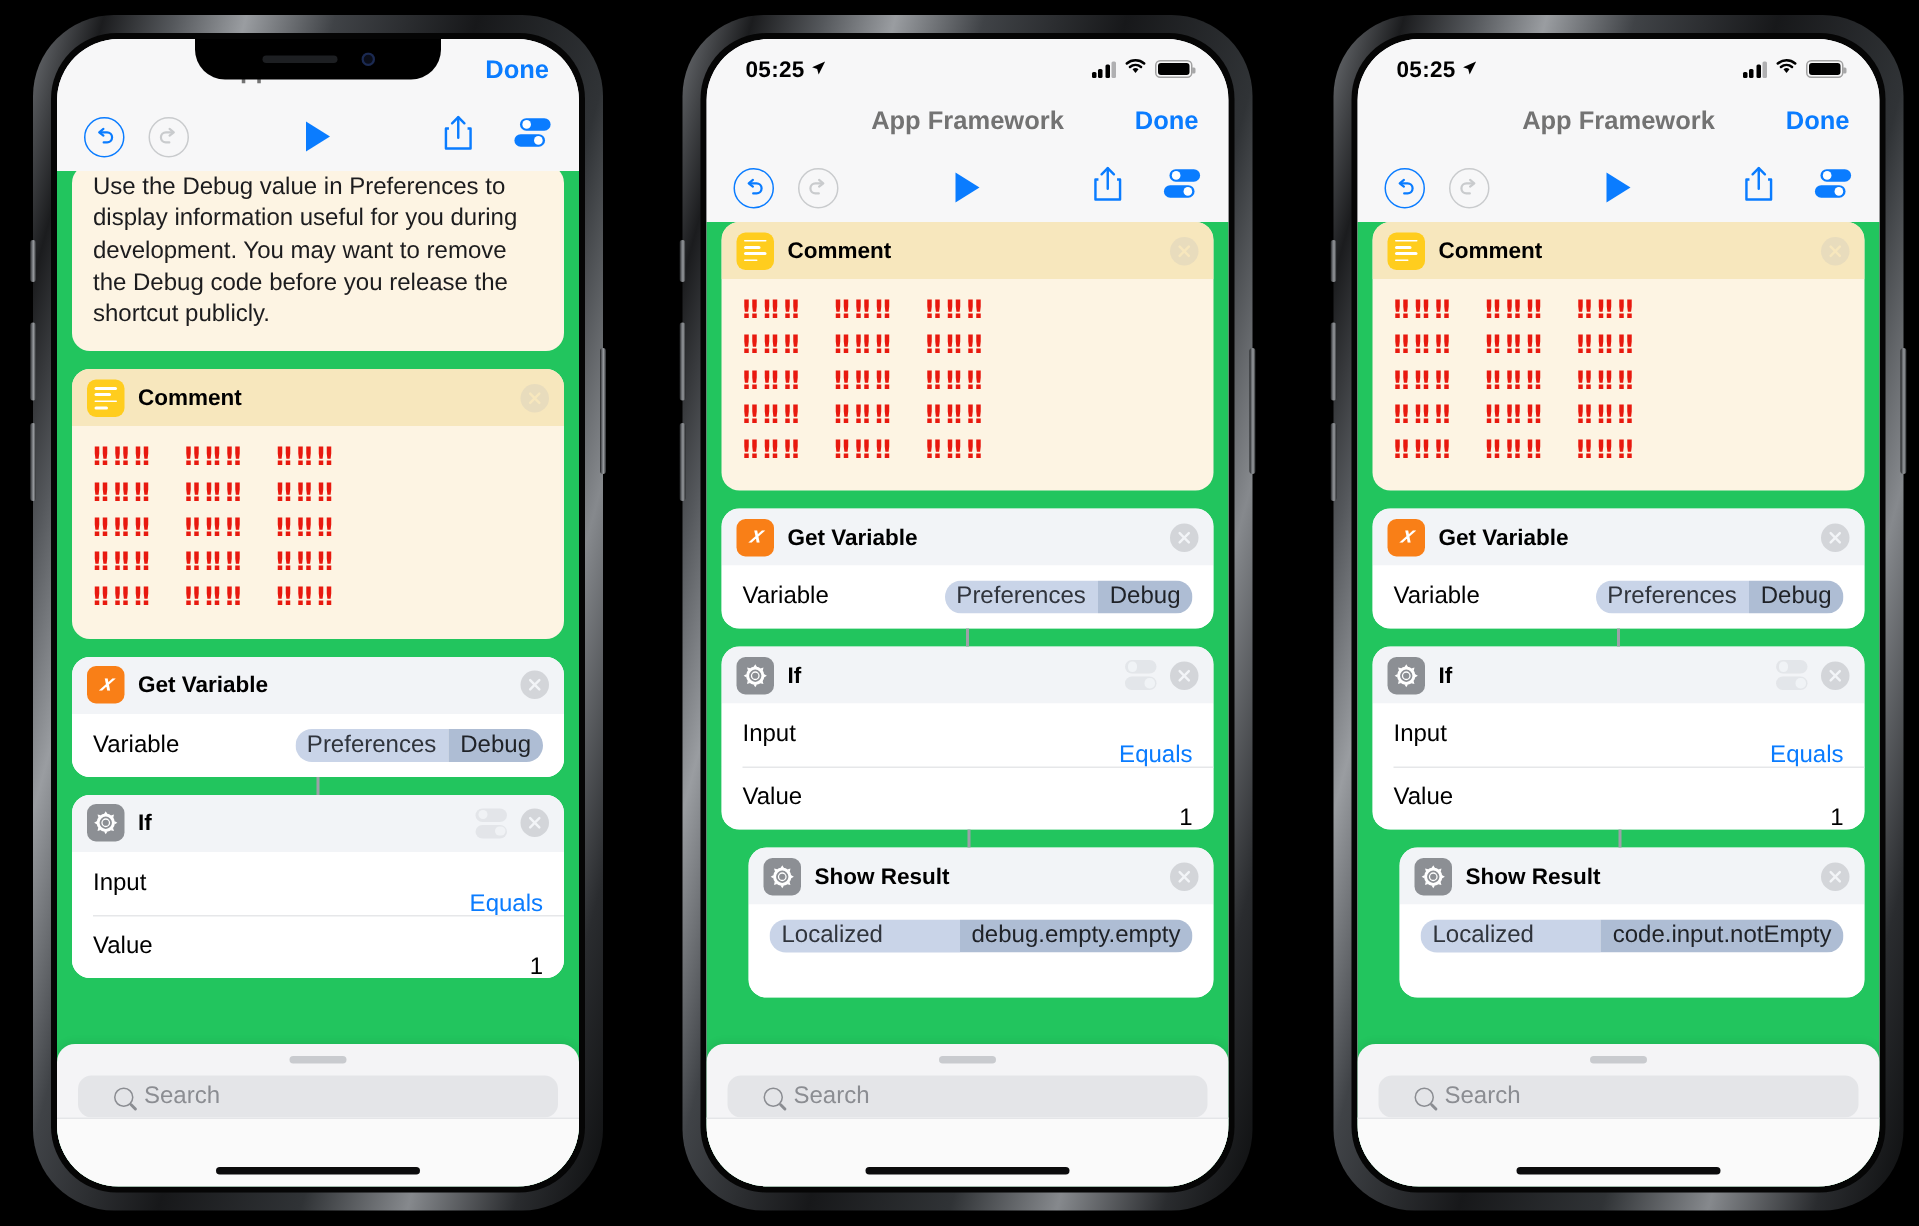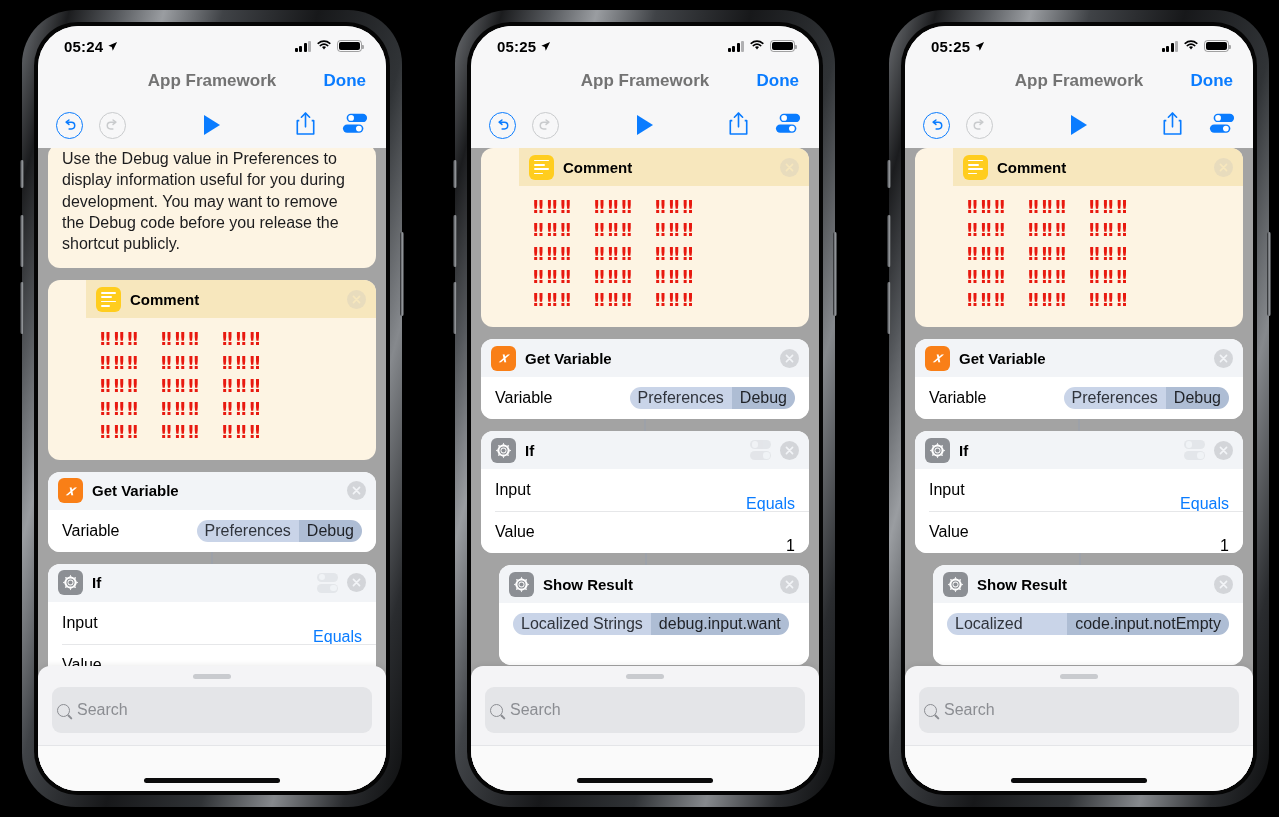--- a/index.html
+++ b/index.html
@@ -168,40 +168,40 @@
   .play-btn {
     position:absolute; left:50%; transform:translateX(-50%);
     width:0;height:0;
     border-left: 16px solid #0a7cff;
     border-top: 10px solid transparent;
     border-bottom: 10px solid transparent;
   }
 
   
   .content {
-    background: #a3a3a3;
+    background: #22c55e;
     padding: 0 10px;
     position: relative;
     flex: 1;
     overflow: hidden;
   }
   .page {
     display: flex;
     flex-direction: column;
     height: 100%;
   }
 
   
   .card {
     border-radius: 12px;
     overflow: hidden;
     background: #fff;
     margin-bottom: 12px;
   }
-  .card-comment { background: #fdf4e3; padding-left: 38px; }
+  .card-comment { background: #fdf4e3; }
   .card-hd {
     display:flex; align-items:center;
     padding: 7px 10px;
     gap: 9px;
     height: 38px;
   }
   .card-hd.comment-hd { background:#f7e7bd; }
   .card-hd.std-hd { background:#f2f4f7; }
   .card-title { font-size: 15px; font-weight: bold; color:#000; }
   .hd-spacer { margin-left:auto; display:flex; align-items:center; gap:9px; }
@@ -308,26 +308,25 @@
     border-top-left-radius:12px;
     border-top-right-radius:12px;
     padding: 8px 14px 0 14px;
     box-shadow: 0 -1px 6px rgba(0,0,0,.08);
     z-index: 20;
   }
   .grabber {
     width:38px;height:5px;border-radius:3px;background:#c9cbcf;margin: 0 auto 8px auto;
   }
   .searchbar {
-    height: 46px;
+    height: 28px;
     border-radius: 9px;
     background:#e4e5e8;
     display:flex; align-items:center;
-    padding: 0 5px; gap:7px;
-    margin-bottom: 12px;
+    padding: 0 24px; gap:7px;
   }
   .search-ph { font-size:16px; color:#8b8d92; }
   .sheet-rest { height: 46px; border-top:1px solid #e4e5e8; margin: 0 -14px; background:#fafafa;}
   .home-ind {
     position:absolute; bottom:8px; left:50%; transform:translateX(-50%);
     width:136px;height:5px;border-radius:3px;background:#0b0b0c;
     z-index: 30;
   }
   .search-icon { width:13px;height:13px;border:1.6px solid #8b8d92;border-radius:50%;position:relative;flex:0 0 auto;}
   .search-icon::after{content:'';position:absolute;right:-4px;bottom:-2.5px;width:6px;height:1.6px;background:#8b8d92;transform:rotate(45deg);border-radius:1px;}
@@ -341,44 +340,20 @@
       <div class="btn-side btn-left-2"></div>
       <div class="btn-side btn-left-3"></div>
       <div class="btn-side btn-right-1"></div>
       <div class="phone-inner">
         <div class="screen">
           <div class="notch">
             <div class="speaker"></div>
             <div class="cam"></div>
           </div>
           <div class="page">
-            <div class="statusbar">
-              <div class="sb-time">
-                <span>05:24</span>
-                <span><svg width="11" height="11" viewBox="0 0 12 12">
-                    <path d="M11 1 L1.5 5.2 L5.2 6.6 L6.3 10.5 Z" fill="#000"></path>
-                  </svg></span>
-              </div>
-              <div class="sb-right">
-                <div class="bars">
-                  <i></i>
-                  <i></i>
-                  <i></i>
-                  <i></i>
-                </div>
-                <div><svg width="16" height="12" viewBox="0 0 16 12">
-                    <path d="M8 10.6 L10 8.1 A3.2 3.2 0 0 0 6 8.1 Z" fill="#000"></path>
-                    <path d="M2.2 4.3 A9 9 0 0 1 13.8 4.3" stroke="#000" stroke-width="1.7" fill="none" stroke-linecap="round"></path>
-                    <path d="M4.3 6.6 A6 6 0 0 1 11.7 6.6" stroke="#000" stroke-width="1.7" fill="none" stroke-linecap="round"></path>
-                  </svg></div>
-                <div class="battery">
-                  <i></i>
-                </div>
-              </div>
-            </div>
             <div class="navbar">
               <div class="nav-title">App Framework</div>
               <div class="nav-done">Done</div>
             </div>
             <div class="toolbar">
               <div class="tb-left">
                 <div class="circ-btn">
                   <svg width="15" height="14" viewBox="0 0 16 15">
                     <path d="M5.6 4.5 H10 a3.6 3.6 0 0 1 0 7.2 H7.6" stroke="#0a7cff" stroke-width="1.6" fill="none" stroke-linecap="round"></path>
                     <path d="M7.4 2.1 L4.4 4.5 L7.4 6.9" stroke="#0a7cff" stroke-width="1.6" fill="none" stroke-linecap="round" stroke-linejoin="round"></path>
@@ -840,21 +815,21 @@
                       <div class="close-x">
                         <svg width="9" height="9" viewBox="0 0 10 10">
                           <path d="M1.6 1.6 L8.4 8.4 M8.4 1.6 L1.6 8.4" stroke="currentColor" stroke-width="1.8" stroke-linecap="round"></path>
                         </svg>
                       </div>
                     </div>
                   </div>
                   <div class="prow" style="height: 62px; align-items: flex-start; padding-top: 10px;">
                     <div class="pill" style="margin-left: 0px;">
                       <span class="p-a">Localized Strings</span>
-                      <span class="p-b">debug.input.want</span>
+                      <span class="p-b">debug.empty.empty</span>
                     </div>
                   </div>
                 </div>
               </div>
             </div>
             <div class="sheet">
               <div class="grabber"></div>
               <div class="searchbar">
                 <div class="search-icon"></div>
                 <div class="search-ph">Search</div>

